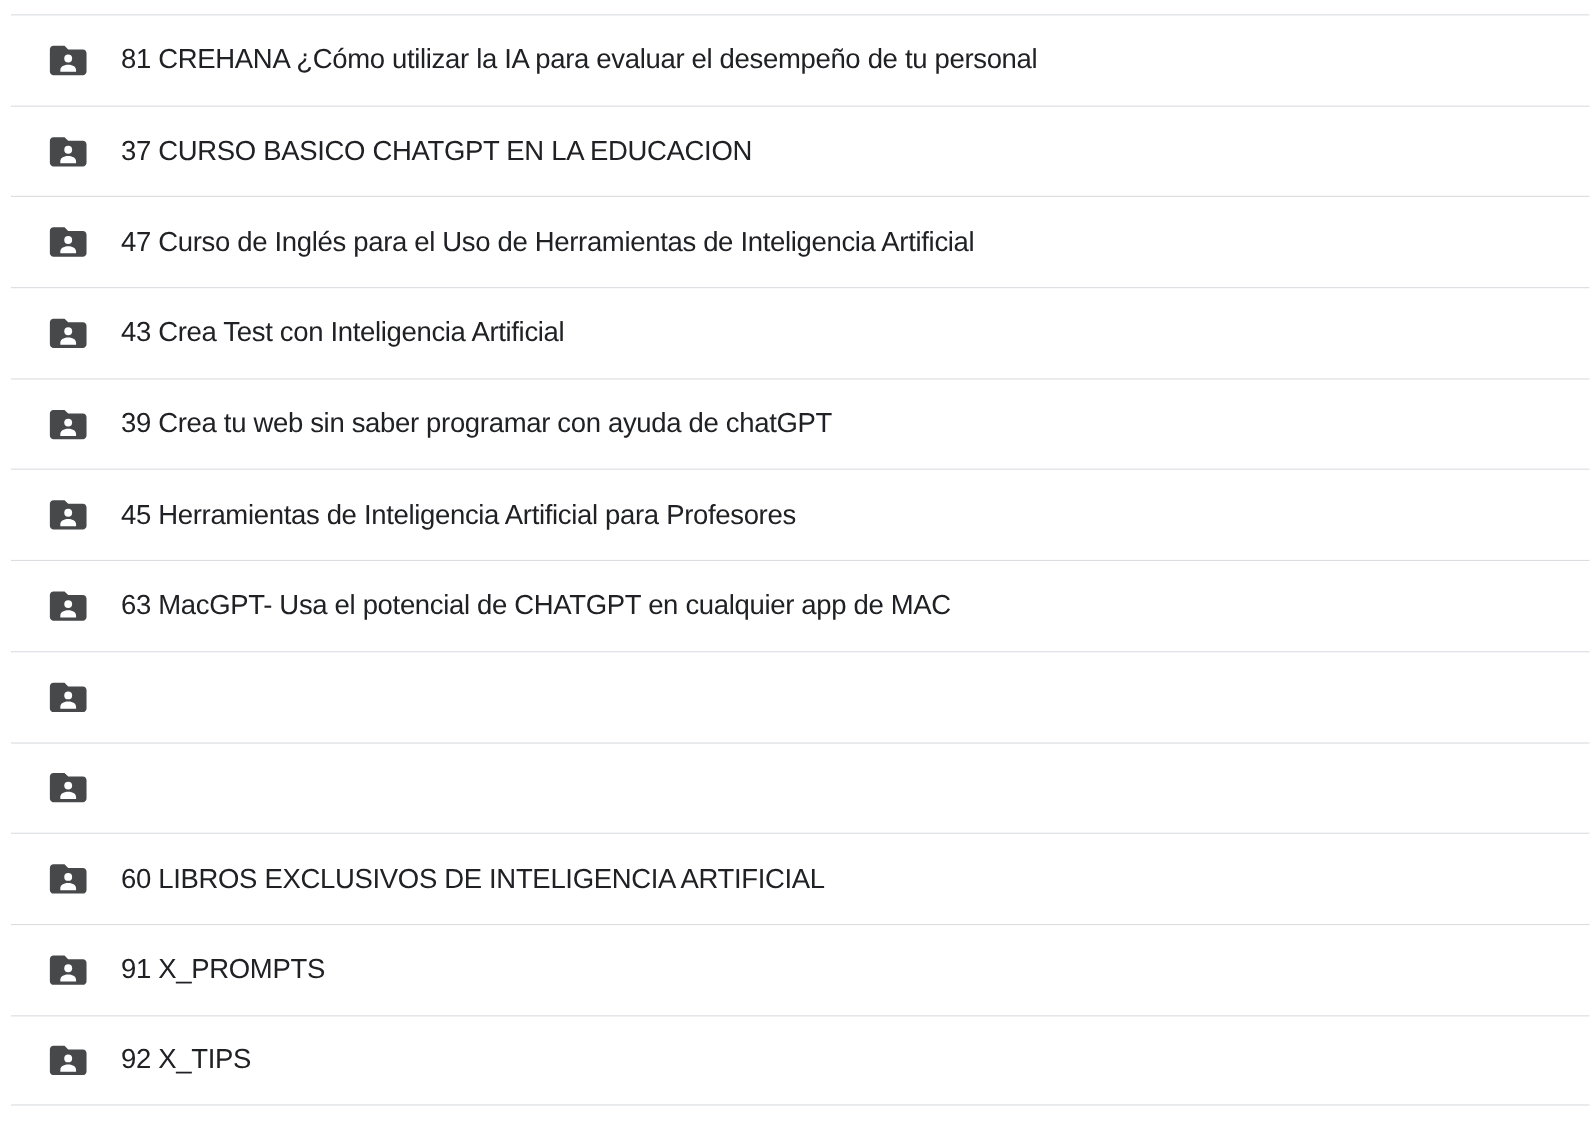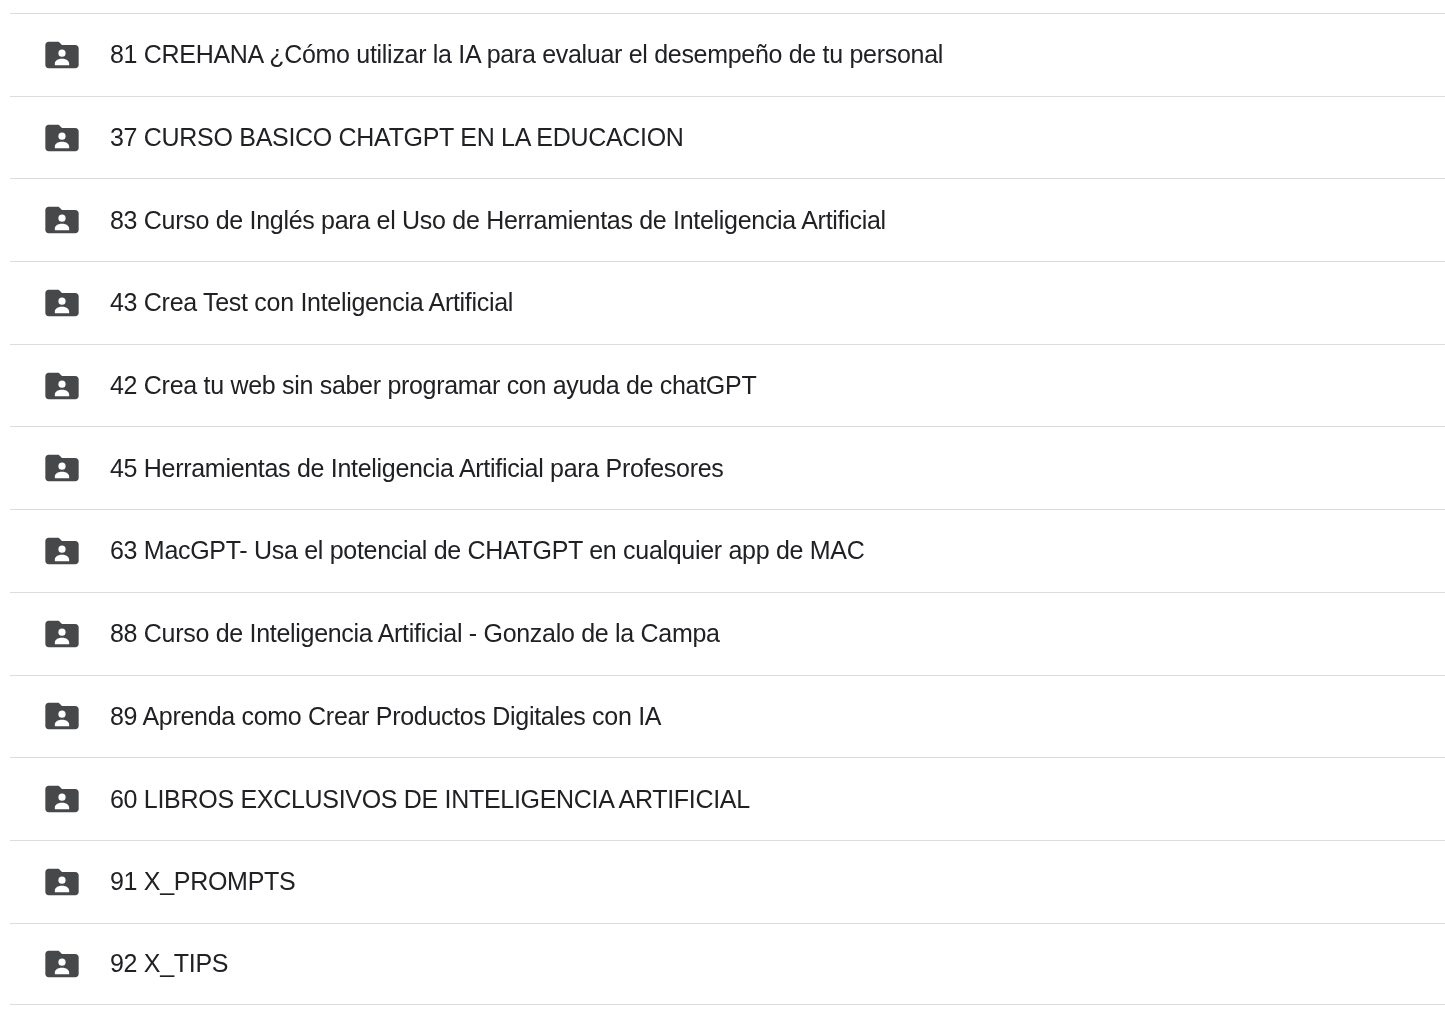--- a/index.html
+++ b/index.html
@@ -75,21 +75,21 @@
   </div>
 
   <div class="row">
     <span class="icon">
       <svg width="40" height="40" viewBox="0 0 24 24" aria-hidden="true">
         <path fill="#47484a" d="M10 4 H4 C2.9 4 2 4.9 2 6 v12 c0 1.1 .9 2 2 2 h16 c1.1 0 2 -.9 2 -2 V8 c0 -1.1 -.9 -2 -2 -2 h-8 l-2 -2 z"></path>
         <circle fill="#ffffff" cx="12" cy="10.9" r="2.15"></circle>
         <path fill="#ffffff" d="M12 14.3 c-2.7 0 -4.3 1.3 -4.3 2.9 v1.0 h8.6 v-1.0 c0 -1.6 -1.6 -2.9 -4.3 -2.9 z"></path>
       </svg>
     </span>
-    <span class="label">83 Curso de Inglés para el Uso de Herramientas de Inteligencia Artificial</span>
+    <span class="label">47 Curso de Inglés para el Uso de Herramientas de Inteligencia Artificial</span>
   </div>
 
   <div class="row">
     <span class="icon">
       <svg width="40" height="40" viewBox="0 0 24 24" aria-hidden="true">
         <path fill="#47484a" d="M10 4 H4 C2.9 4 2 4.9 2 6 v12 c0 1.1 .9 2 2 2 h16 c1.1 0 2 -.9 2 -2 V8 c0 -1.1 -.9 -2 -2 -2 h-8 l-2 -2 z"></path>
         <circle fill="#ffffff" cx="12" cy="10.9" r="2.15"></circle>
         <path fill="#ffffff" d="M12 14.3 c-2.7 0 -4.3 1.3 -4.3 2.9 v1.0 h8.6 v-1.0 c0 -1.6 -1.6 -2.9 -4.3 -2.9 z"></path>
       </svg>
     </span>
@@ -97,21 +97,21 @@
   </div>
 
   <div class="row">
     <span class="icon">
       <svg width="40" height="40" viewBox="0 0 24 24" aria-hidden="true">
         <path fill="#47484a" d="M10 4 H4 C2.9 4 2 4.9 2 6 v12 c0 1.1 .9 2 2 2 h16 c1.1 0 2 -.9 2 -2 V8 c0 -1.1 -.9 -2 -2 -2 h-8 l-2 -2 z"></path>
         <circle fill="#ffffff" cx="12" cy="10.9" r="2.15"></circle>
         <path fill="#ffffff" d="M12 14.3 c-2.7 0 -4.3 1.3 -4.3 2.9 v1.0 h8.6 v-1.0 c0 -1.6 -1.6 -2.9 -4.3 -2.9 z"></path>
       </svg>
     </span>
-    <span class="label">42 Crea tu web sin saber programar con ayuda de chatGPT</span>
+    <span class="label">39 Crea tu web sin saber programar con ayuda de chatGPT</span>
   </div>
 
   <div class="row">
     <span class="icon">
       <svg width="40" height="40" viewBox="0 0 24 24" aria-hidden="true">
         <path fill="#47484a" d="M10 4 H4 C2.9 4 2 4.9 2 6 v12 c0 1.1 .9 2 2 2 h16 c1.1 0 2 -.9 2 -2 V8 c0 -1.1 -.9 -2 -2 -2 h-8 l-2 -2 z"></path>
         <circle fill="#ffffff" cx="12" cy="10.9" r="2.15"></circle>
         <path fill="#ffffff" d="M12 14.3 c-2.7 0 -4.3 1.3 -4.3 2.9 v1.0 h8.6 v-1.0 c0 -1.6 -1.6 -2.9 -4.3 -2.9 z"></path>
       </svg>
     </span>
@@ -130,32 +130,30 @@
   </div>
 
   <div class="row">
     <span class="icon">
       <svg width="40" height="40" viewBox="0 0 24 24" aria-hidden="true">
         <path fill="#47484a" d="M10 4 H4 C2.9 4 2 4.9 2 6 v12 c0 1.1 .9 2 2 2 h16 c1.1 0 2 -.9 2 -2 V8 c0 -1.1 -.9 -2 -2 -2 h-8 l-2 -2 z"></path>
         <circle fill="#ffffff" cx="12" cy="10.9" r="2.15"></circle>
         <path fill="#ffffff" d="M12 14.3 c-2.7 0 -4.3 1.3 -4.3 2.9 v1.0 h8.6 v-1.0 c0 -1.6 -1.6 -2.9 -4.3 -2.9 z"></path>
       </svg>
     </span>
-    <span class="label">88 Curso de Inteligencia Artificial - Gonzalo de la Campa</span>
   </div>
 
   <div class="row">
     <span class="icon">
       <svg width="40" height="40" viewBox="0 0 24 24" aria-hidden="true">
         <path fill="#47484a" d="M10 4 H4 C2.9 4 2 4.9 2 6 v12 c0 1.1 .9 2 2 2 h16 c1.1 0 2 -.9 2 -2 V8 c0 -1.1 -.9 -2 -2 -2 h-8 l-2 -2 z"></path>
         <circle fill="#ffffff" cx="12" cy="10.9" r="2.15"></circle>
         <path fill="#ffffff" d="M12 14.3 c-2.7 0 -4.3 1.3 -4.3 2.9 v1.0 h8.6 v-1.0 c0 -1.6 -1.6 -2.9 -4.3 -2.9 z"></path>
       </svg>
     </span>
-    <span class="label">89 Aprenda como Crear Productos Digitales con IA</span>
   </div>
 
   <div class="row">
     <span class="icon">
       <svg width="40" height="40" viewBox="0 0 24 24" aria-hidden="true">
         <path fill="#47484a" d="M10 4 H4 C2.9 4 2 4.9 2 6 v12 c0 1.1 .9 2 2 2 h16 c1.1 0 2 -.9 2 -2 V8 c0 -1.1 -.9 -2 -2 -2 h-8 l-2 -2 z"></path>
         <circle fill="#ffffff" cx="12" cy="10.9" r="2.15"></circle>
         <path fill="#ffffff" d="M12 14.3 c-2.7 0 -4.3 1.3 -4.3 2.9 v1.0 h8.6 v-1.0 c0 -1.6 -1.6 -2.9 -4.3 -2.9 z"></path>
       </svg>
     </span>

